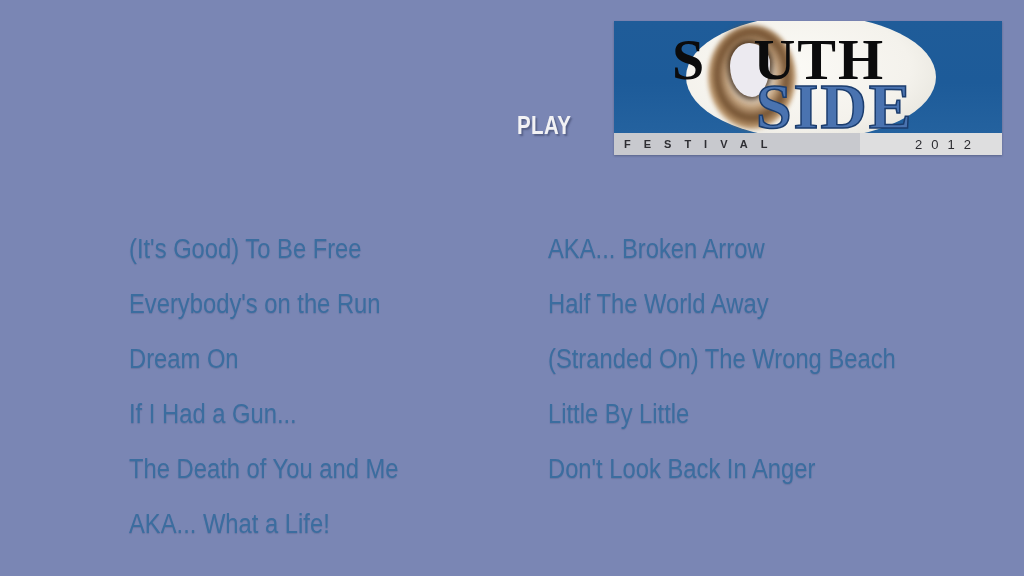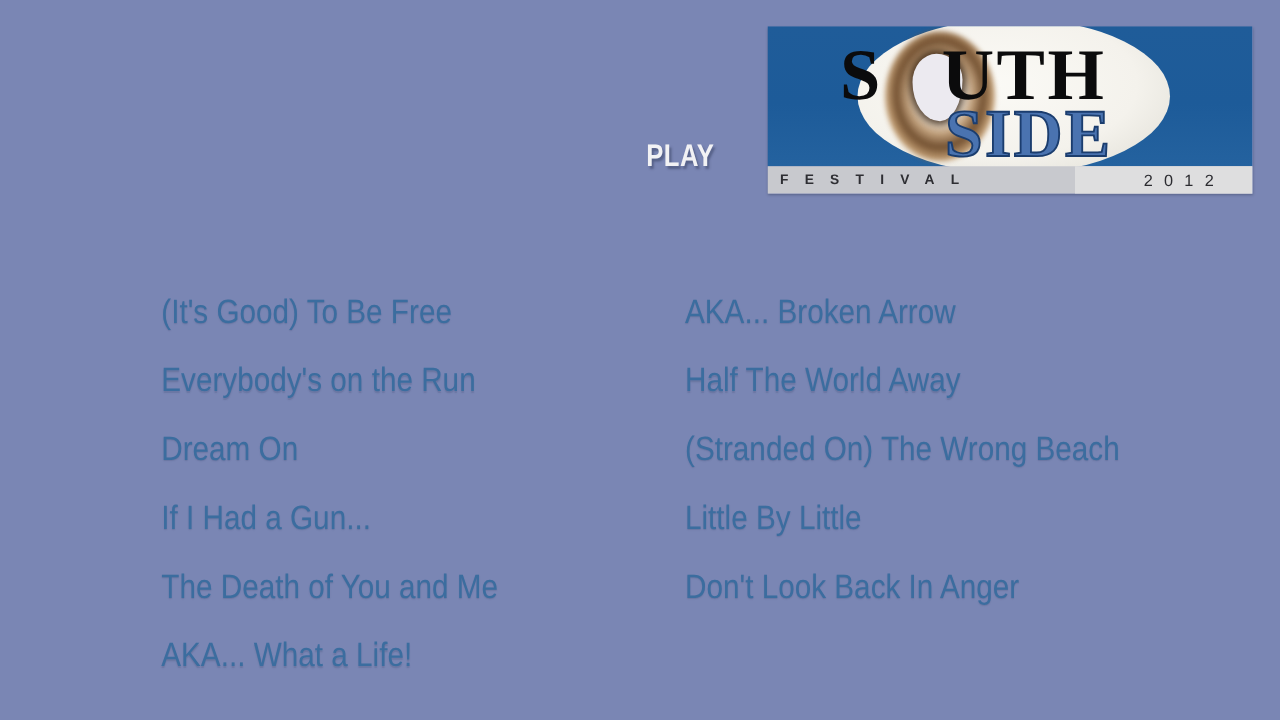--- a/index.html
+++ b/index.html
@@ -103,21 +103,21 @@
     color: #0b0b0c;
     white-space: nowrap;
   }
   #word-south .burn-letter { color: transparent; }
   #word-side {
     position: absolute;
     left: 142px;
     top: 58px;
     font-family: "Liberation Serif", "DejaVu Serif", serif;
     font-weight: bold;
-    font-size: 54px;
+    font-size: 64px;
     line-height: 56px;
     letter-spacing: 2px;
     color: #4a73b0;
     -webkit-text-stroke: 1.5px #1b3d6e;
     white-space: nowrap;
   }
   .logo-strip {
     position: absolute;
     left: 0;
     top: 112px;

